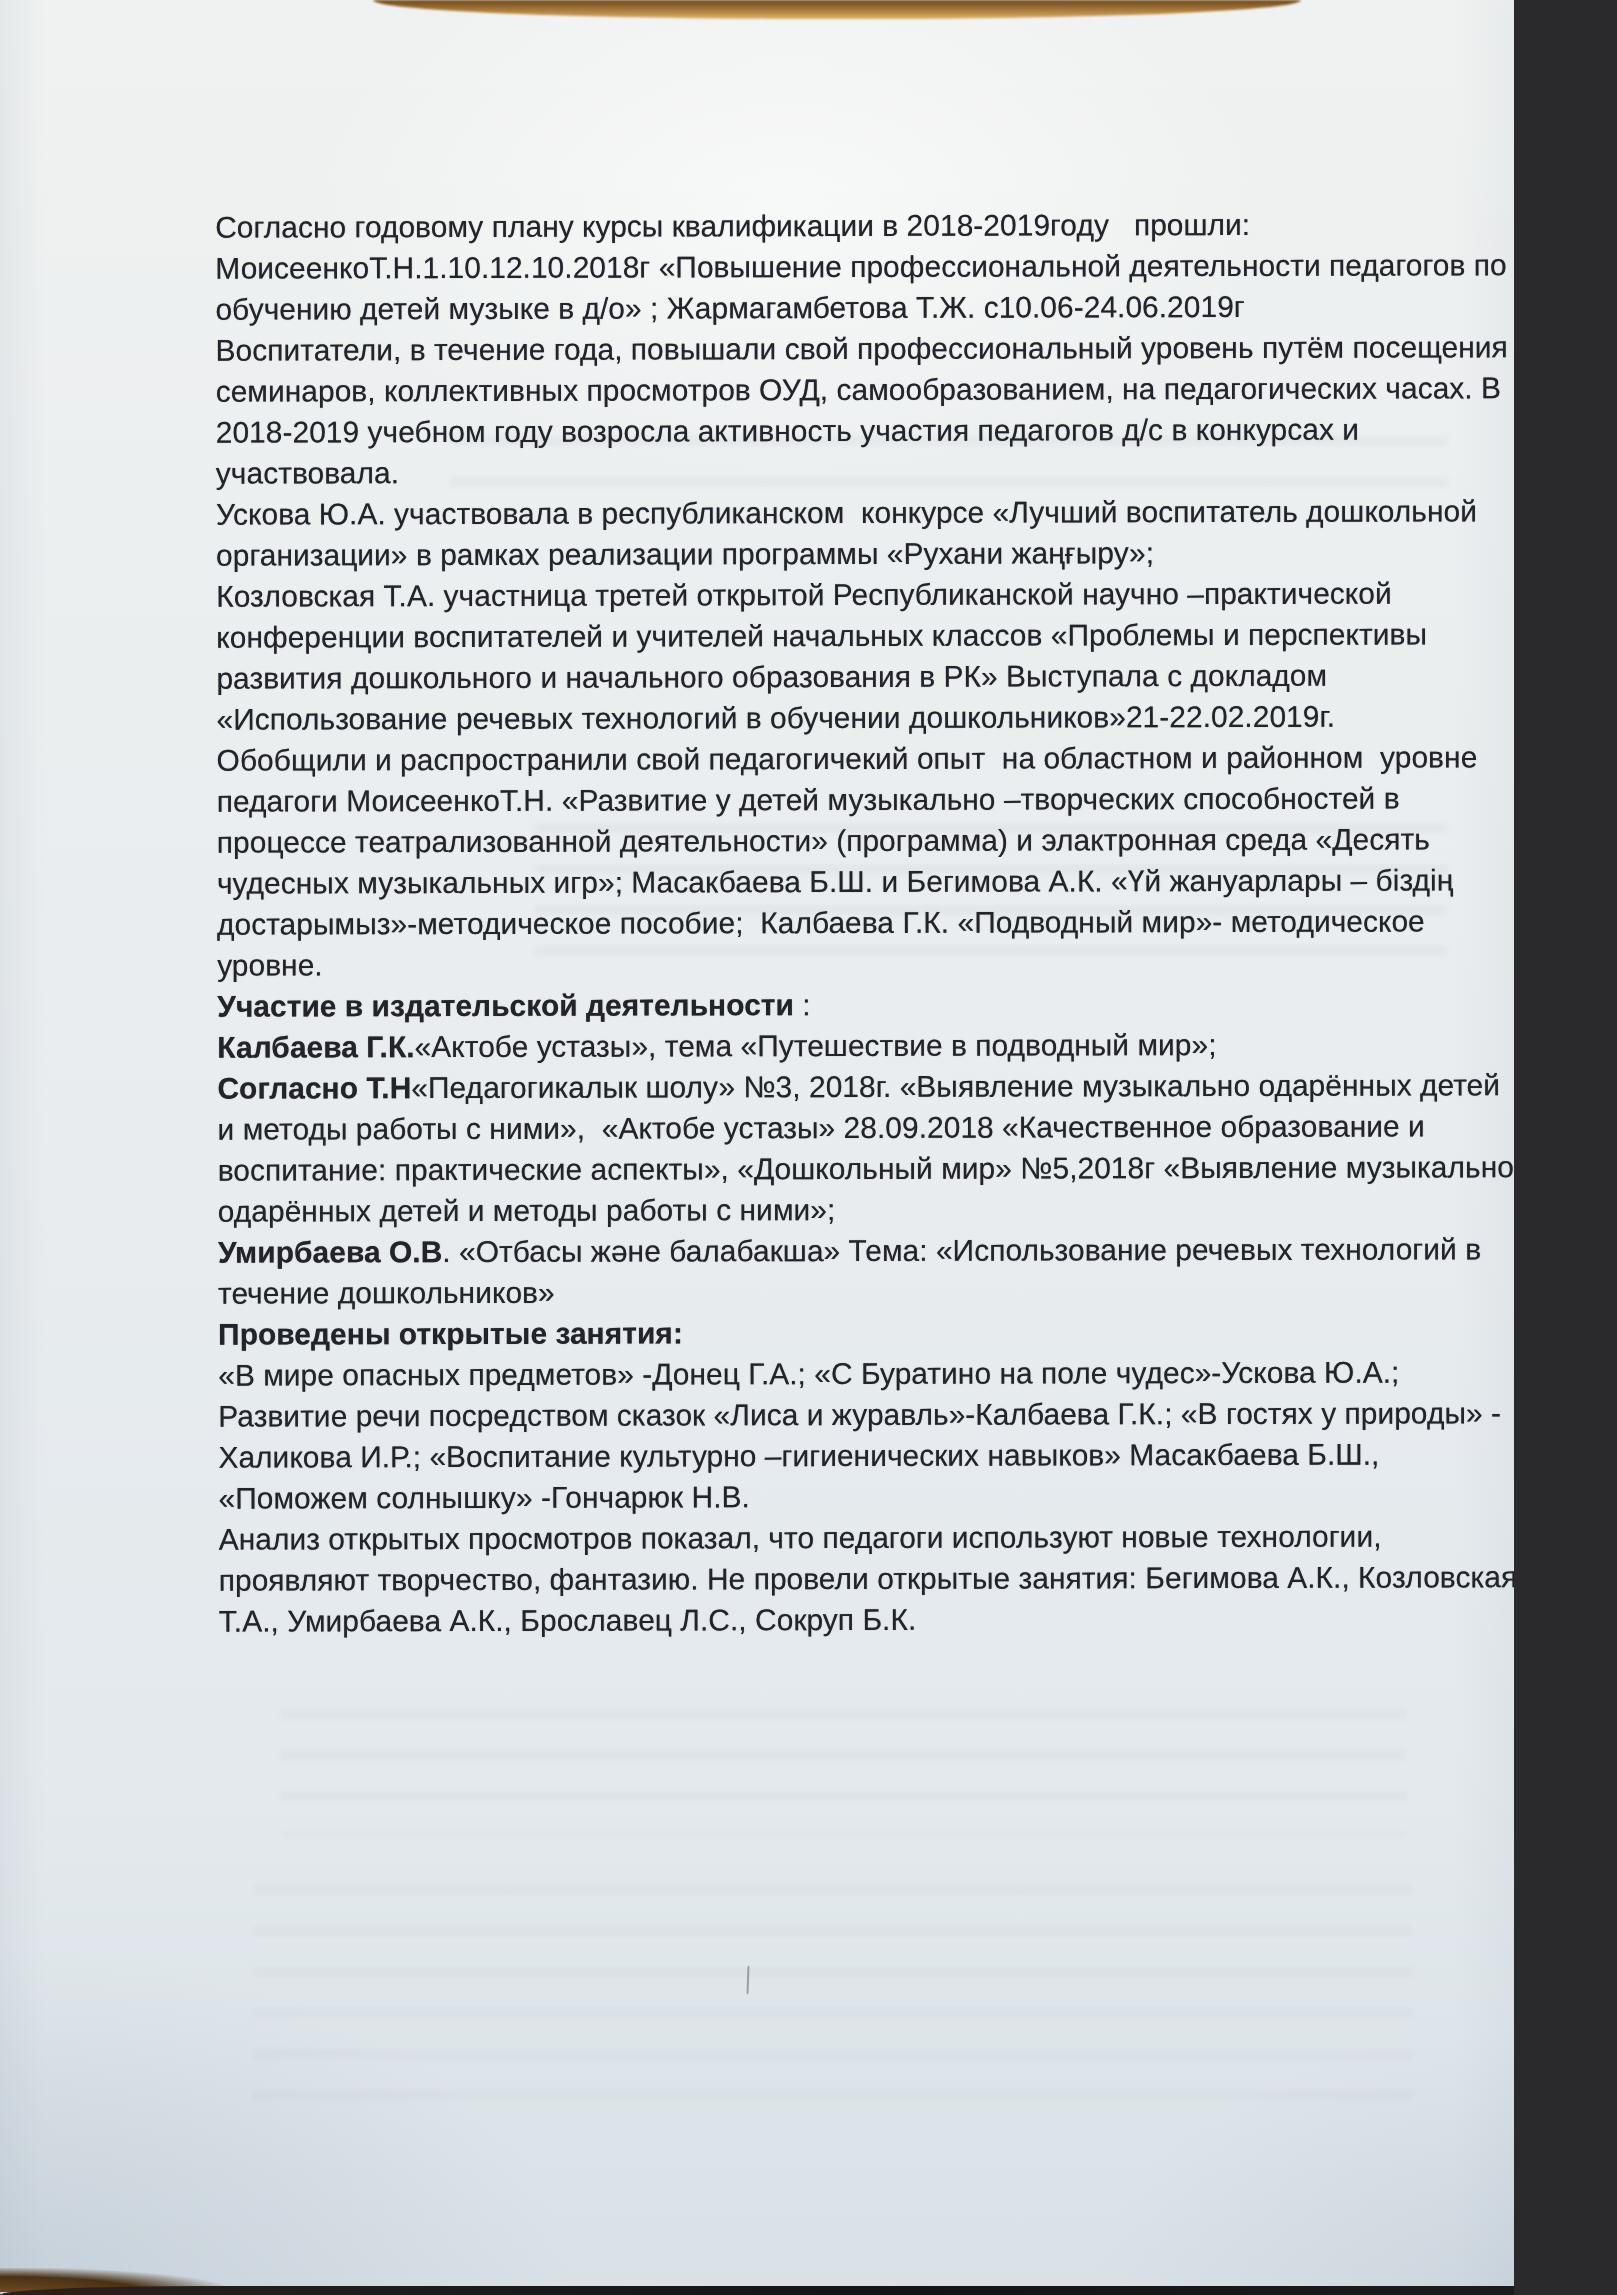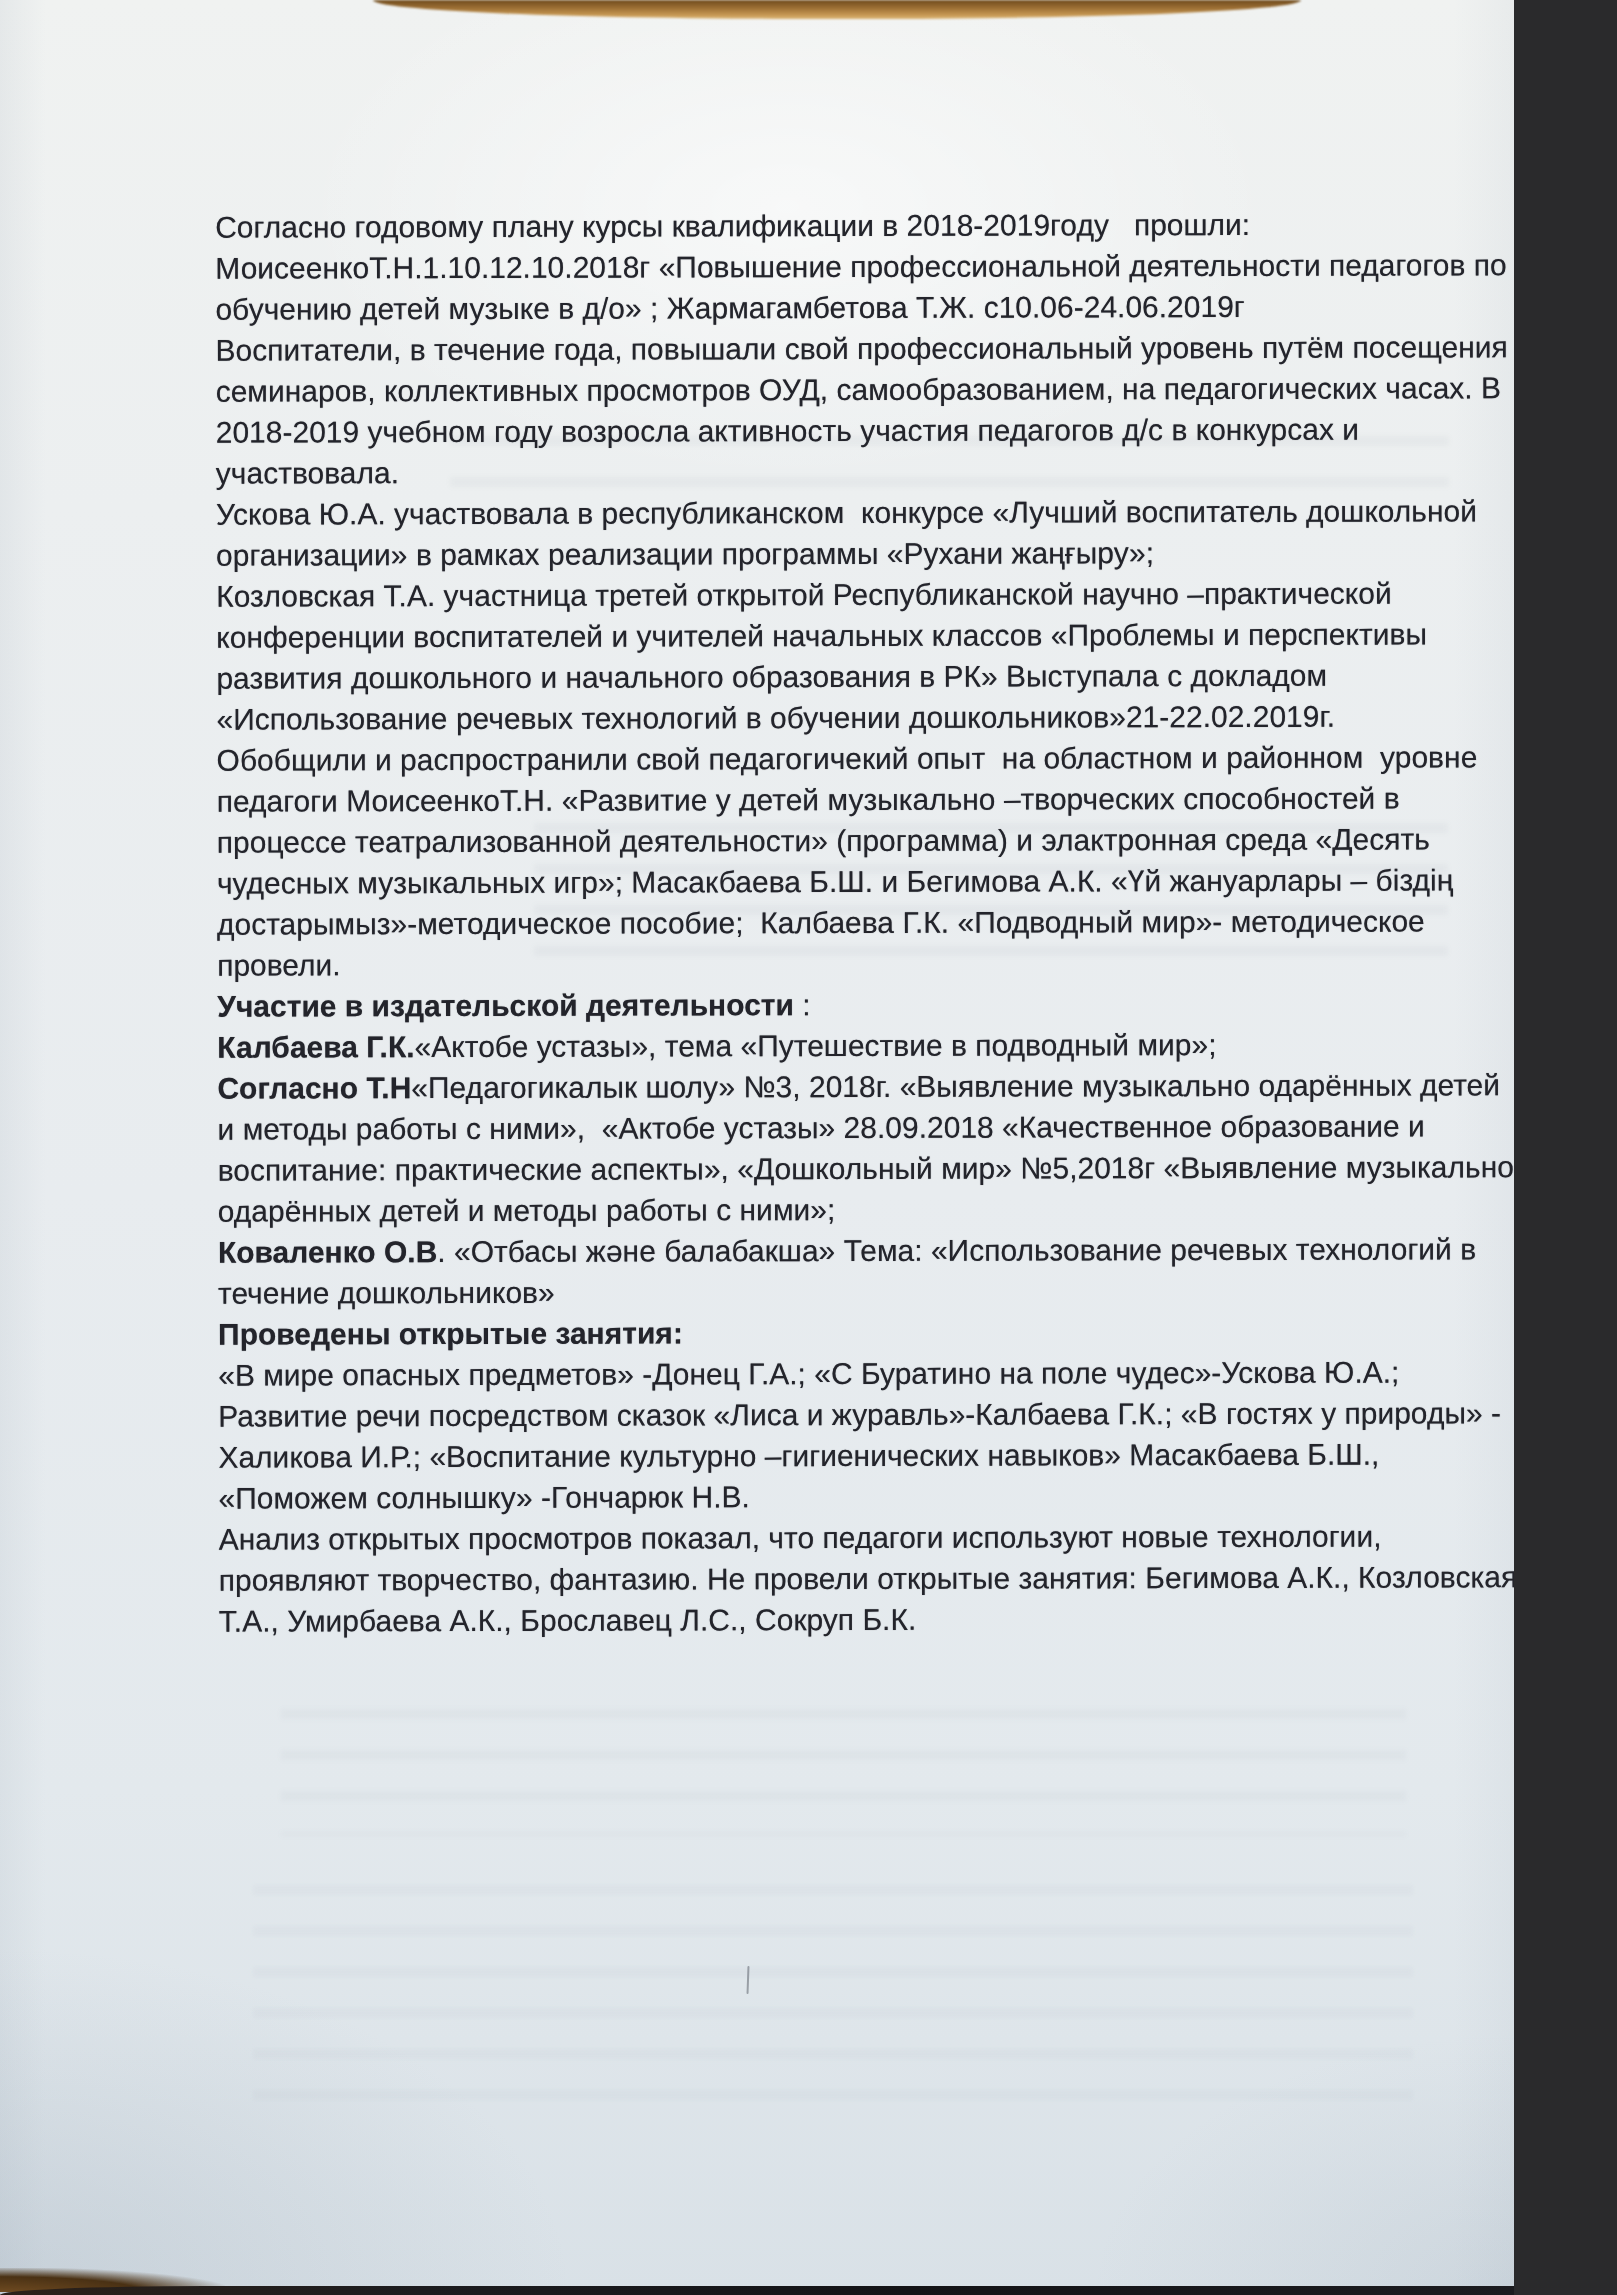--- a/index.html
+++ b/index.html
@@ -86,28 +86,28 @@
       <div class="line"><span>организации» в рамках реализации программы «Рухани жаңғыру»;</span></div>
       <div class="line"><span>Козловская Т.А. участница третей открытой Республиканской научно –практической</span></div>
       <div class="line"><span>конференции воспитателей и учителей начальных классов «Проблемы и перспективы</span></div>
       <div class="line"><span>развития дошкольного и начального образования в РК» Выступала с докладом</span></div>
       <div class="line"><span>«Использование речевых технологий в обучении дошкольников»21-22.02.2019г.</span></div>
       <div class="line"><span>Обобщили и распространили свой педагогичекий опыт  на областном и районном  уровне</span></div>
       <div class="line"><span>педагоги МоисеенкоТ.Н. «Развитие у детей музыкально –творческих способностей в</span></div>
       <div class="line"><span>процессе театрализованной деятельности» (программа) и элактронная среда «Десять</span></div>
       <div class="line"><span>чудесных музыкальных игр»; Масакбаева Б.Ш. и Бегимова А.К. «Үй жануарлары – біздің</span></div>
       <div class="line"><span>достарымыз»-методическое пособие;  Калбаева Г.К. «Подводный мир»- методическое</span></div>
-      <div class="line"><span>провели.</span></div>
+      <div class="line"><span>уровне.</span></div>
       <div class="line"><span class="b">Участие в издательской деятельности</span><span> :</span></div>
       <div class="line"><span class="b">Калбаева Г.К.</span><span>«Актобе устазы», тема «Путешествие в подводный мир»;</span></div>
       <div class="line"><span class="b">Согласно Т.Н</span><span>«Педагогикалык шолу» №3, 2018г. «Выявление музыкально одарённых детей</span></div>
       <div class="line"><span>и методы работы с ними»,  «Актобе устазы» 28.09.2018 «Качественное образование и</span></div>
       <div class="line"><span>воспитание: практические аспекты», «Дошкольный мир» №5,2018г «Выявление музыкально</span></div>
       <div class="line"><span>одарённых детей и методы работы с ними»;</span></div>
-      <div class="line"><span class="b">Коваленко О.В</span><span>. «Отбасы және балабакша» Тема: «Использование речевых технологий в</span></div>
+      <div class="line"><span class="b">Умирбаева О.В</span><span>. «Отбасы және балабакша» Тема: «Использование речевых технологий в</span></div>
       <div class="line"><span>течение дошкольников»</span></div>
       <div class="line"><span class="b">Проведены открытые занятия:</span></div>
       <div class="line"><span>«В мире опасных предметов» -Донец Г.А.; «С Буратино на поле чудес»-Ускова Ю.А.;</span></div>
       <div class="line"><span>Развитие речи посредством сказок «Лиса и журавль»-Калбаева Г.К.; «В гостях у природы» -</span></div>
       <div class="line"><span>Халикова И.Р.; «Воспитание культурно –гигиенических навыков» Масакбаева Б.Ш.,</span></div>
       <div class="line"><span>«Поможем солнышку» -Гончарюк Н.В.</span></div>
       <div class="line"><span>Анализ открытых просмотров показал, что педагоги используют новые технологии,</span></div>
       <div class="line"><span>проявляют творчество, фантазию. Не провели открытые занятия: Бегимова А.К., Козловская</span></div>
       <div class="line"><span>Т.А., Умирбаева А.К., Брославец Л.С., Сокруп Б.К.</span></div>
     </div>

